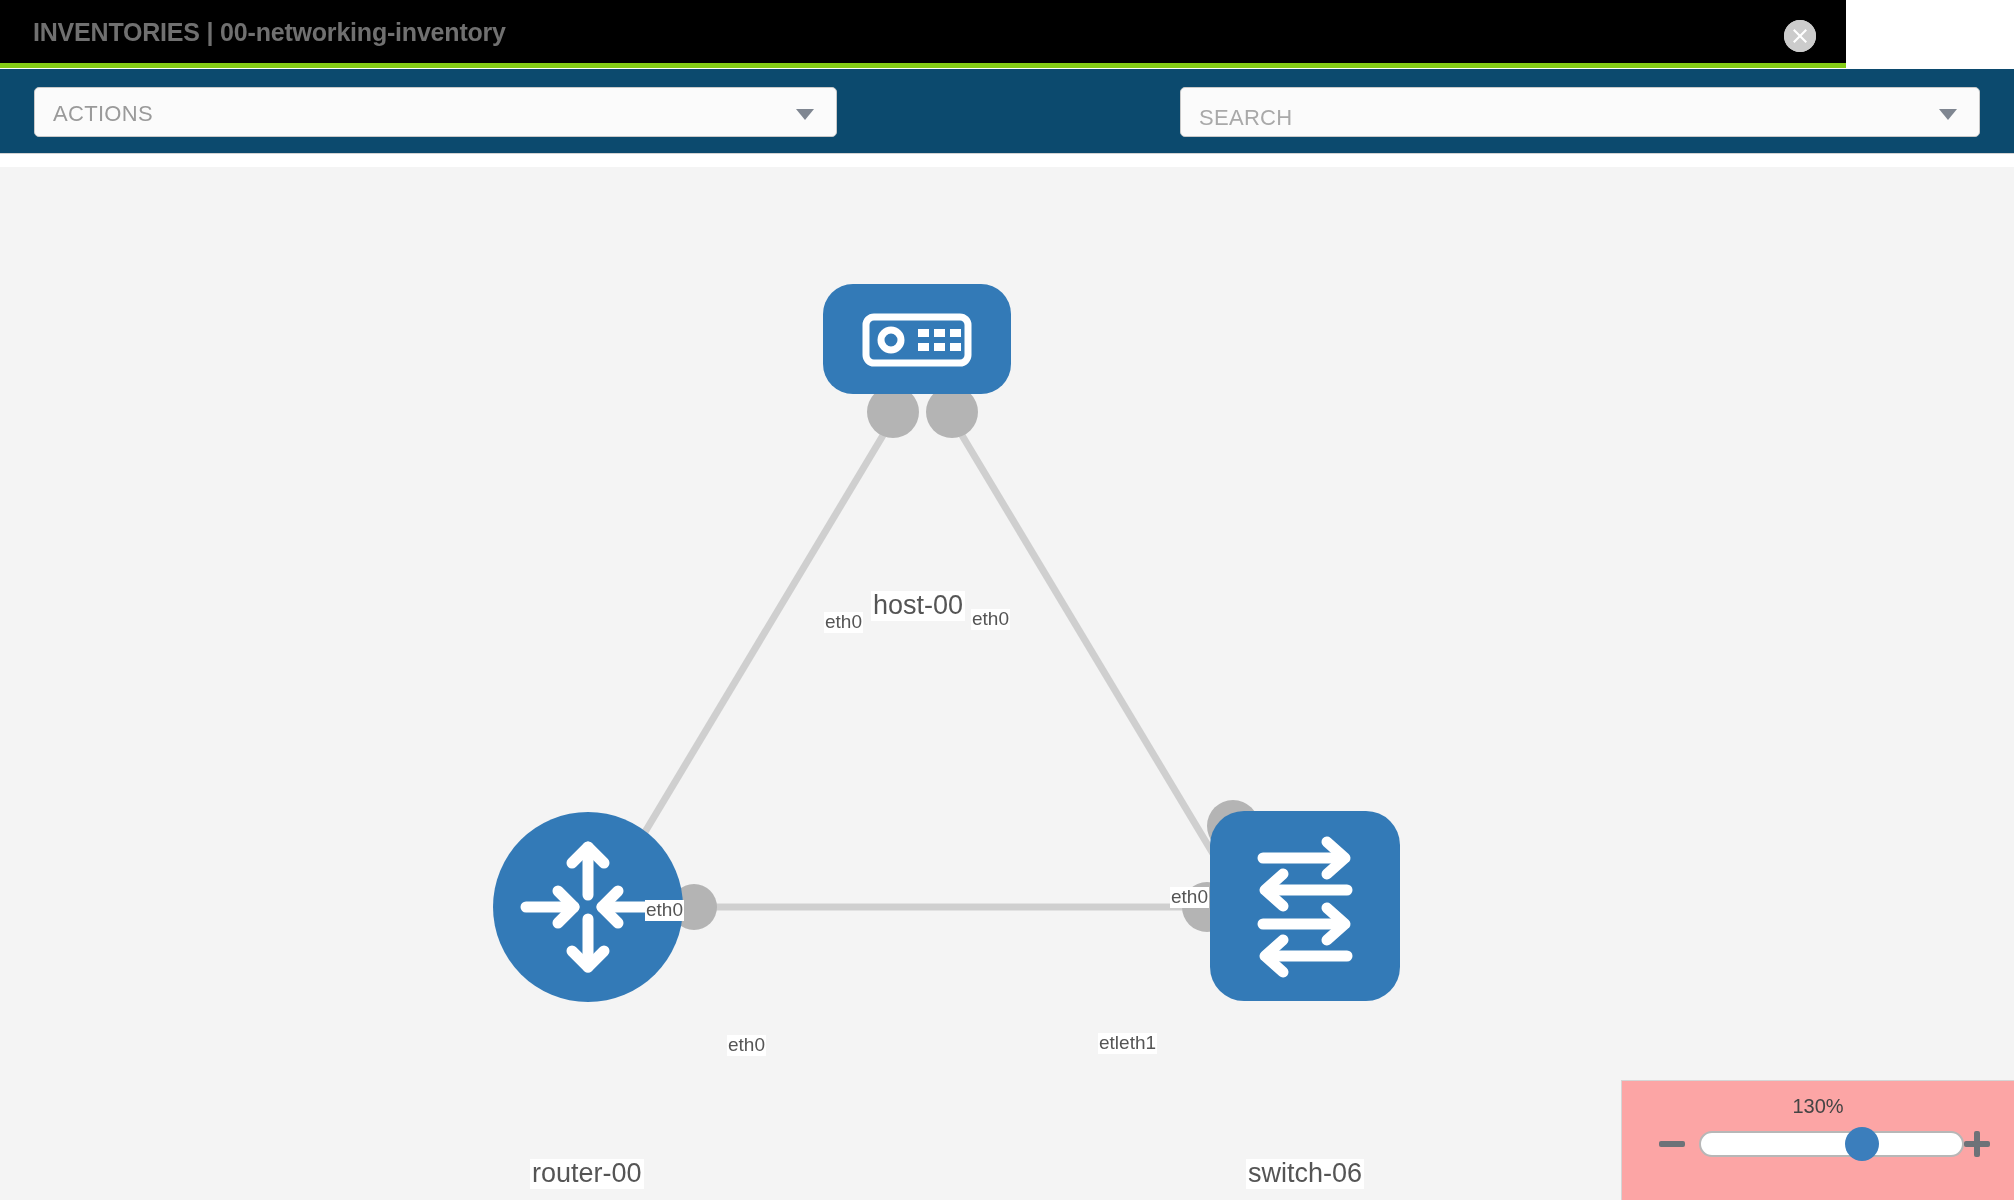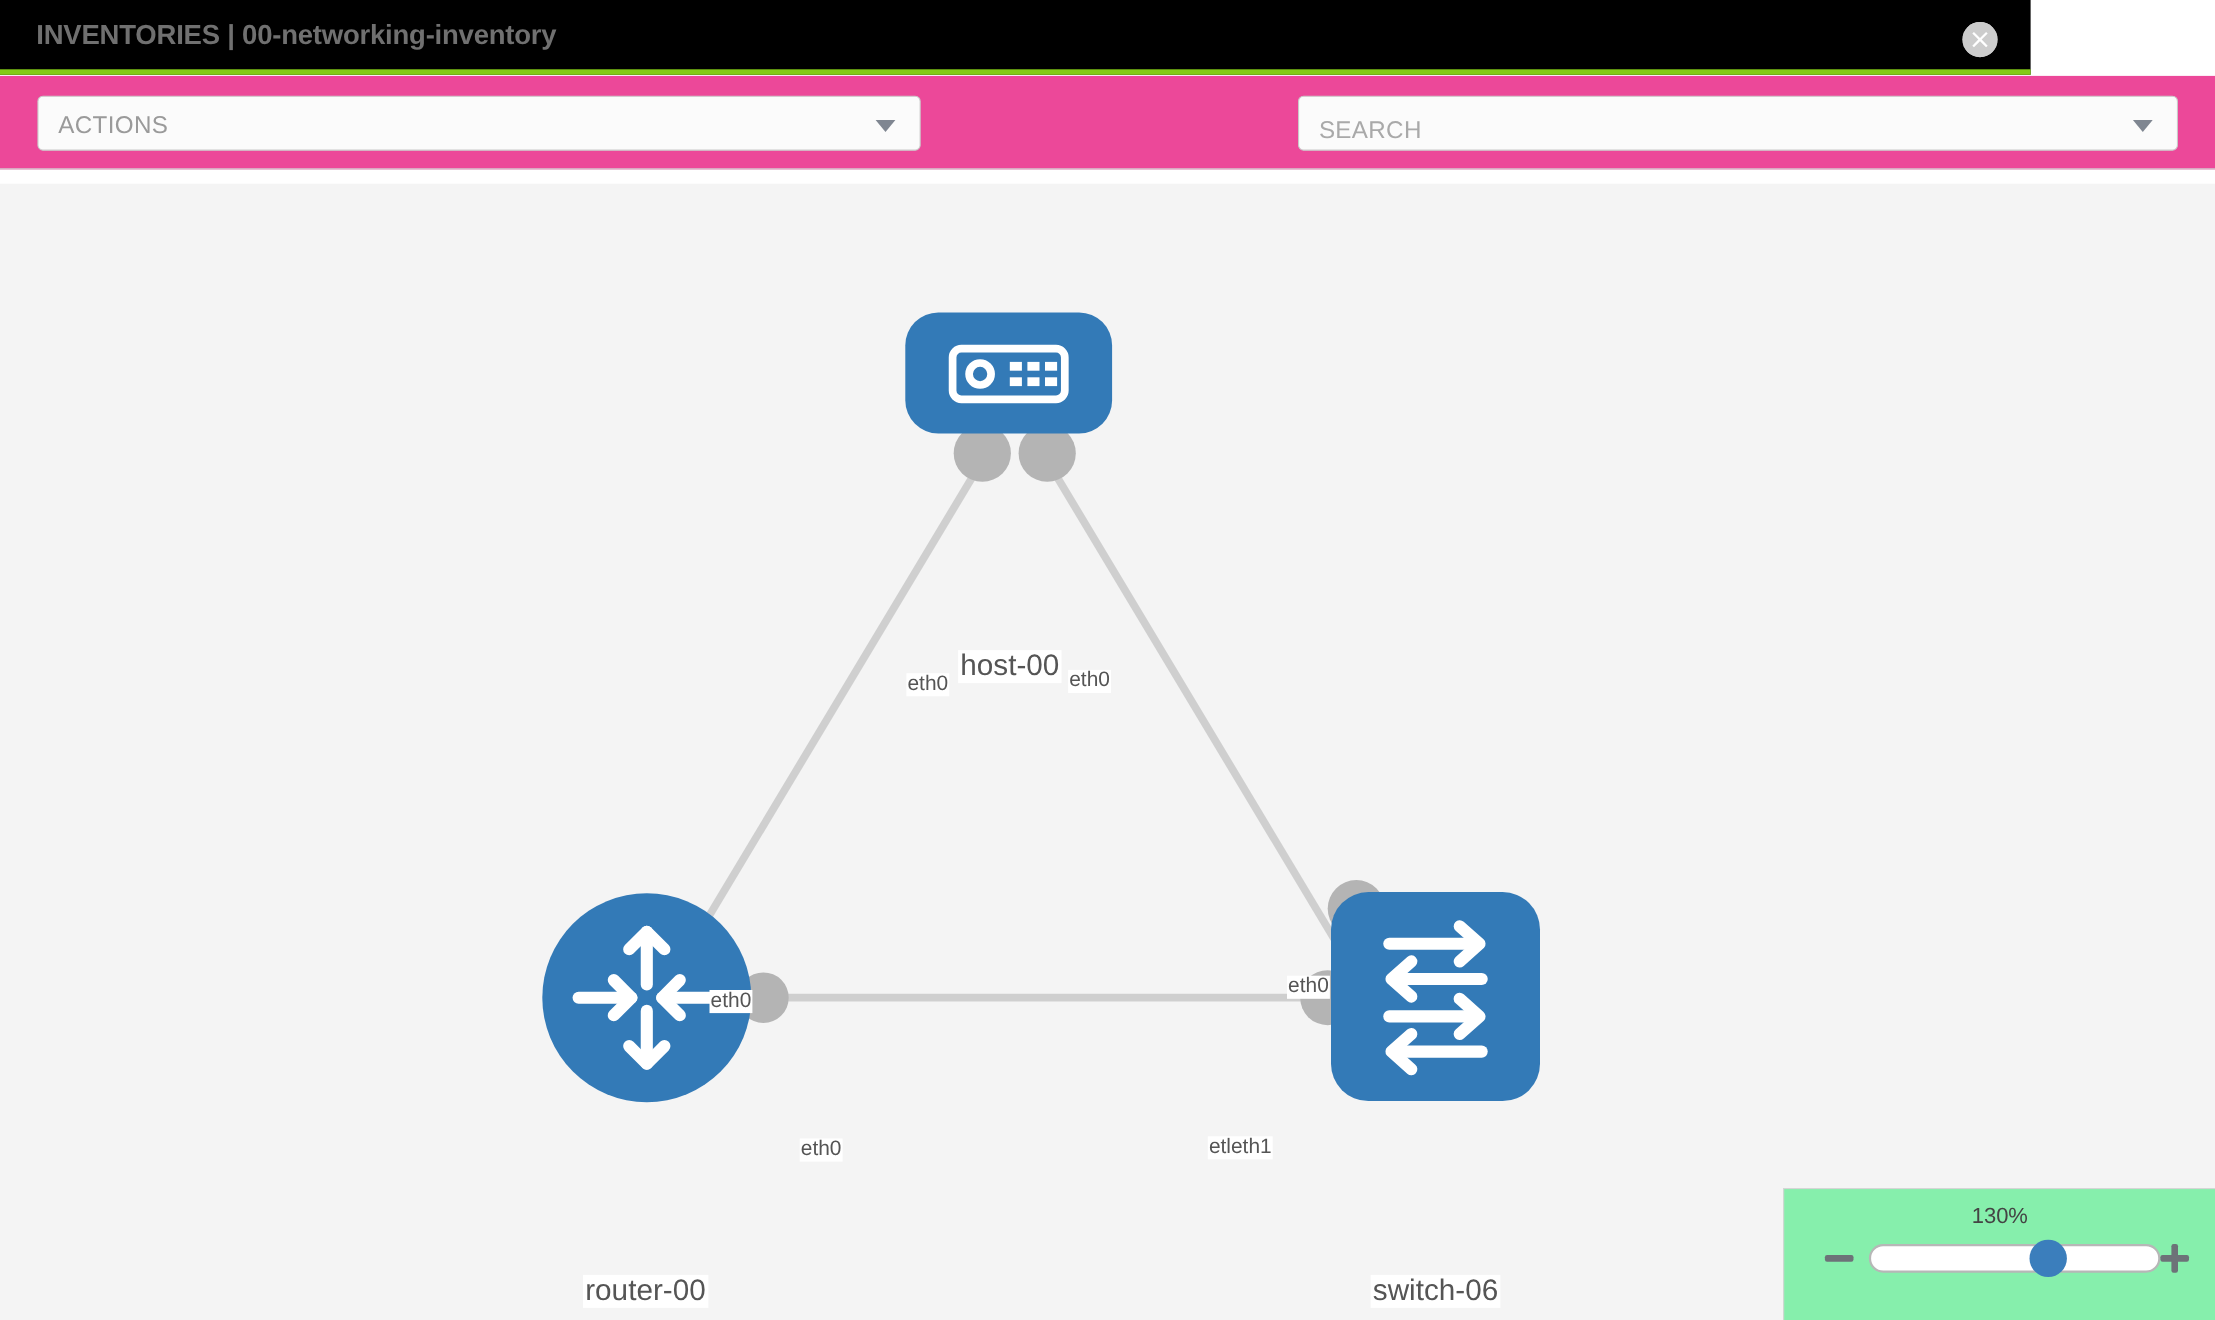--- a/index.html
+++ b/index.html
@@ -49,21 +49,21 @@
     cursor: pointer;
   }
   .close-btn svg { display: block; }
 
   
   .toolbar {
     position: absolute;
     left: 0; top: 69px;
     width: 2014px;
     height: 85px;
-    background: #ec4899;
+    background: #0c4a6e;
     border-bottom: 1px solid #d2d2d2;
   }
   .actions-select {
     position: absolute;
     left: 34px;
     top: 18px;
     width: 803px;
     height: 50px;
     background: #fbfbfb;
     border: 1px solid #c9c9c9;
@@ -152,21 +152,21 @@
     line-height: 1.1;
   }
 
   
   .zoom-panel {
     position: absolute;
     left: 1621px;
     top: 1080px;
     width: 393px;
     height: 120px;
-    background: #86efac;
+    background: #fca5a5;
     border: 1px solid #d5d5d5;
     border-bottom: none;
     border-right: none;
   }
   .zoom-value {
     position: absolute;
     top: 14px;
     width: 100%;
     text-align: center;
     font-size: 20px;

